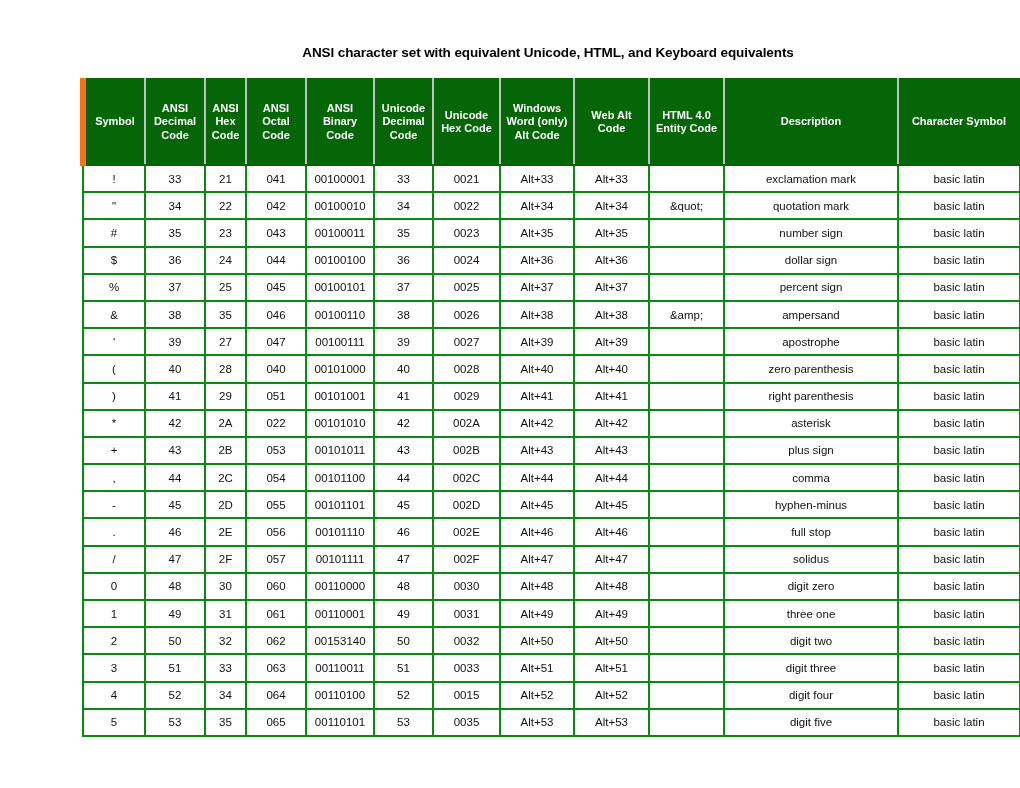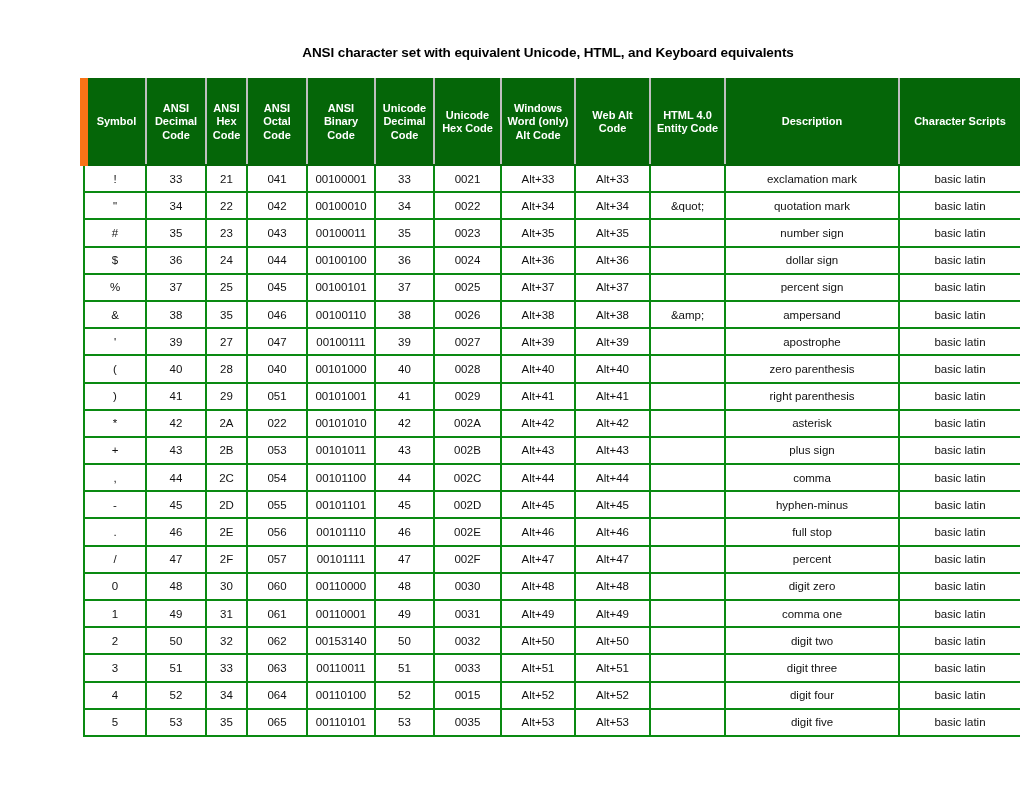--- a/index.html
+++ b/index.html
@@ -64,21 +64,21 @@
     border-left: 2px solid #c0c0c0;
     border-right: 2px solid #c0c0c0;
     border-top: 2px solid #056608;
     border-bottom: 2px solid #056608;
     height: 86px;
     box-sizing: border-box;
     word-wrap: break-word;
     overflow-wrap: break-word;
   }
   table.ansi thead th:first-child {
-    border-left: 8px solid #f97316;
+    border-left: 6px solid #f97316;
   }
   table.ansi thead th:last-child {
     border-right: 2px solid #056608;
   }
 
   
   table.ansi tbody td {
     border: 2px solid #0a8a12;
     font-size: 11.5px;
     line-height: 14px;
@@ -141,21 +141,21 @@
             <th>ANSI Decimal Code</th>
             <th>ANSI Hex Code</th>
             <th>ANSI Octal Code</th>
             <th>ANSI Binary Code</th>
             <th>Unicode Decimal Code</th>
             <th>Unicode Hex Code</th>
             <th>Windows Word (only) Alt Code</th>
             <th>Web Alt Code</th>
             <th>HTML 4.0 Entity Code</th>
             <th>Description</th>
-            <th>Character Scripts</th>
+            <th>Character Symbol</th>
           </tr>
       </thead>
       <tbody>
           <tr>
             <td class="sym">!</td>
             <td>33</td>
             <td>21</td>
             <td>041</td>
             <td>00100001</td>
             <td>33</td>
@@ -352,21 +352,21 @@
             <td class="sym">/</td>
             <td>47</td>
             <td>2F</td>
             <td>057</td>
             <td>00101111</td>
             <td>47</td>
             <td>002F</td>
             <td>Alt+47</td>
             <td>Alt+47</td>
             <td></td>
-            <td>percent</td>
+            <td>solidus</td>
             <td>basic latin</td>
           </tr>
           <tr>
             <td class="sym">0</td>
             <td>48</td>
             <td>30</td>
             <td>060</td>
             <td>00110000</td>
             <td>48</td>
             <td>0030</td>
@@ -380,21 +380,21 @@
             <td class="sym">1</td>
             <td>49</td>
             <td>31</td>
             <td>061</td>
             <td>00110001</td>
             <td>49</td>
             <td>0031</td>
             <td>Alt+49</td>
             <td>Alt+49</td>
             <td></td>
-            <td>comma one</td>
+            <td>three one</td>
             <td>basic latin</td>
           </tr>
           <tr>
             <td class="sym">2</td>
             <td>50</td>
             <td>32</td>
             <td>062</td>
             <td>00153140</td>
             <td>50</td>
             <td>0032</td>

